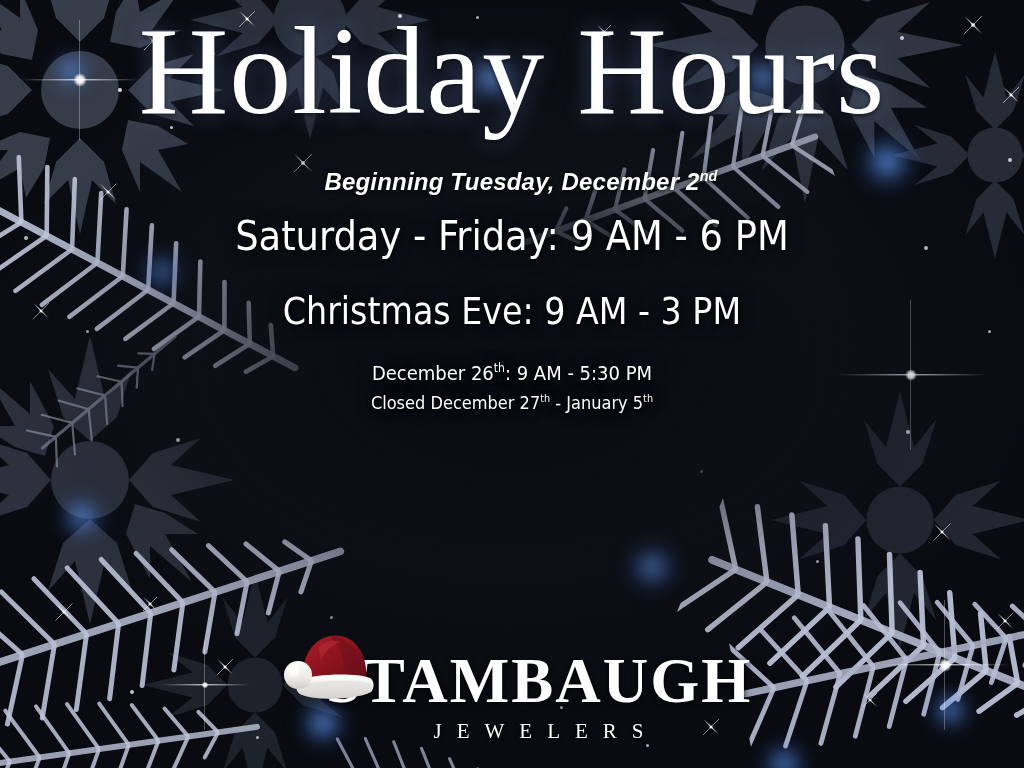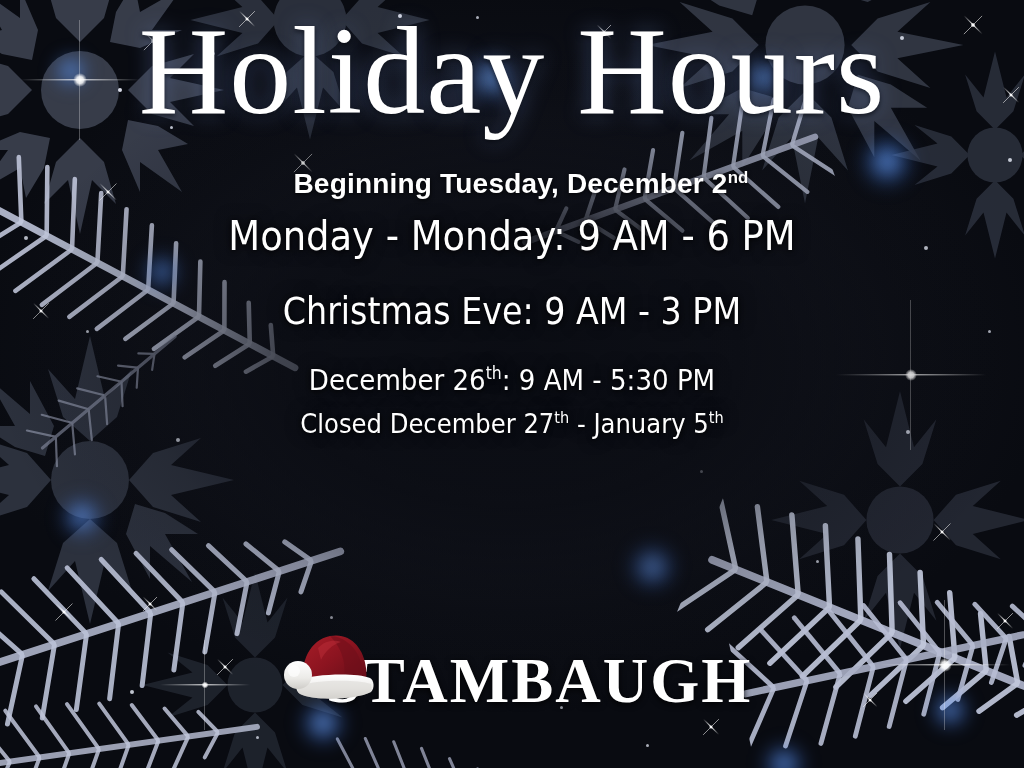--- a/index.html
+++ b/index.html
@@ -52,43 +52,43 @@
   .title{
     position:absolute; left:0; right:0; top:10px;
     font-family:"Liberation Serif", serif;
     font-size:124px; line-height:1; color:#ffffff; letter-spacing:1px;
     text-shadow:0 0 22px rgba(120,150,220,.40), 0 2px 5px rgba(0,0,0,.85);
     white-space:nowrap;
   }
 
   .subtitle{
     position:absolute; left:18px; right:0; top:168px;
-    font-size:28px; font-weight:bold; color:#ffffff;
+    font-size:24px; font-weight:bold; font-style:italic; color:#ffffff;
     letter-spacing:.2px;
     text-shadow:0 1px 4px rgba(0,0,0,.9);
   }
   sup{ font-size:.60em; vertical-align:super; line-height:0; }
 
   .hours{ position:absolute; left:0; right:0; top:212px; }
 
   .line{
     color:#ffffff; white-space:nowrap;
     font-family:"DejaVu Sans Condensed","Liberation Sans", sans-serif;
     text-shadow:0 1px 5px rgba(0,0,0,.92), 0 0 16px rgba(0,0,0,.55);
     font-stretch:condensed;
   }
   .line b{ font-weight:normal; }
   .line .lt{ font-weight:400; }
 
   .grp-weekly .line{ font-size:41px; line-height:1.21; }
   .grp-xmas{ margin-top:27px; }
   .grp-xmas .line{ font-size:37px; line-height:1.26;margin-top:12px; }
   .grp-after{ margin-top:23px; }
-  .grp-after .line{ font-size:29px; line-height:1.53; }
-  .grp-after .line.last{ font-size:27px; }
+  .grp-after .line{ font-size:20px; line-height:1.53; }
+  .grp-after .line.last{ font-size:18px; }
 
   
   .logo{ position:absolute; left:0; right:0; bottom:0; height:118px; }
   .logo-inner{ position:relative; display:inline-block; }
 
   .brand{
     font-family:"Liberation Serif", serif; font-weight:bold;
     font-size:63px; line-height:1; color:#ffffff; letter-spacing:2px;
     padding-left:54px;
     text-shadow:0 2px 6px rgba(0,0,0,.9);
@@ -542,21 +542,21 @@
     <div class="title">Holiday Hours</div>
 
     <div class="subtitle">
       <span>Beginning Tuesday, December 2</span><sup>nd</sup>
     </div>
 
     <div class="hours">
 
       <div class="grp-weekly">
         <div class="line">
-          <span class="lt">Monday - Monday: </span><b>9 AM - 6 PM</b>
+          <span class="lt">Saturday - Friday: </span><b>9 AM - 6 PM</b>
         </div>
       </div>
 
       <div class="grp-xmas">
         <div class="line">
           <span class="lt">Christmas Eve: </span><b>9 AM - 3 PM</b>
         </div>
       </div>
 
       <div class="grp-after">
@@ -594,20 +594,21 @@
           <path d="M40 20 C46 13 56 11 63 14 C55 16 47 23 43 32 Z" fill="#c0303c" opacity=".45"></path>
 
           <path d="M22 52 C34 46 78 44 92 50 C96 52 97 60 93 64 C78 72 34 73 22 66 C17 63 17 55 22 52 Z" fill="url(#furG)"></path>
           <path d="M22 58 C36 52 78 51 93 56 C94 60 93 63 93 64 C78 72 34 73 22 66 C19 64 19 60 22 58 Z" fill="#d8d6d2" opacity=".5"></path>
 
           <circle cx="20" cy="47" r="14" fill="url(#furG)"></circle>
           <circle cx="16" cy="43" r="6" fill="#ffffff" opacity=".65"></circle>
         </svg>
 
         <div class="brand">STAMBAUGH</div>
+        <div class="sub-brand">JEWELERS</div>
       </div>
     </div>
 
   </div>
 </div>
 
 <style>
   .star::before{ width:100%; }
   .star::after{ height:100%; }
 </style>

